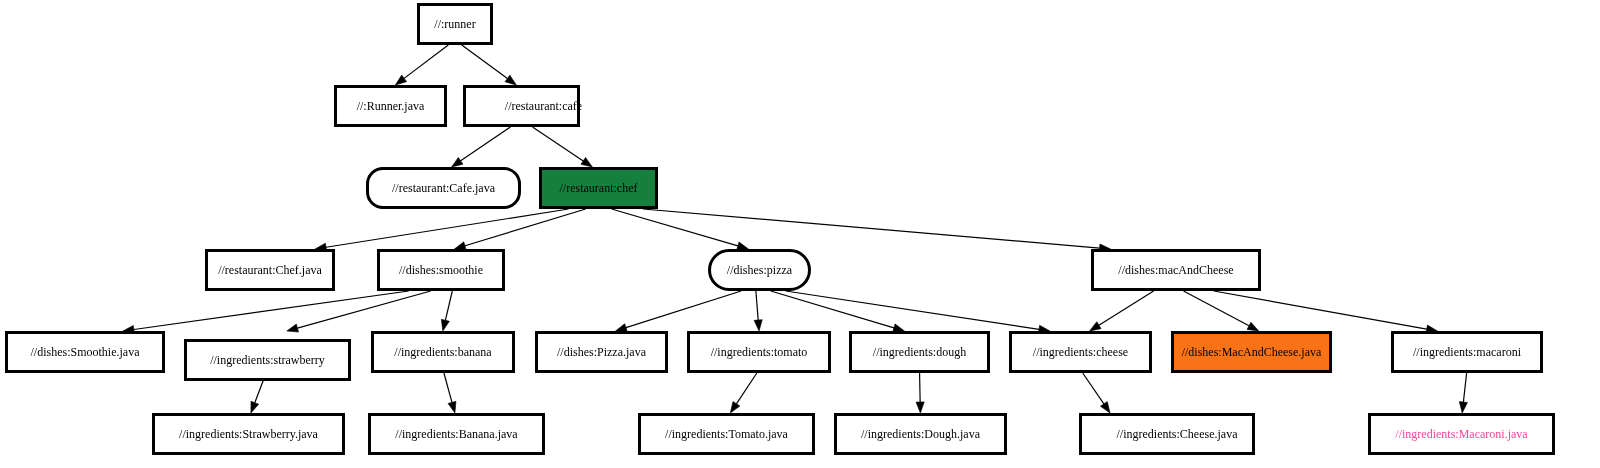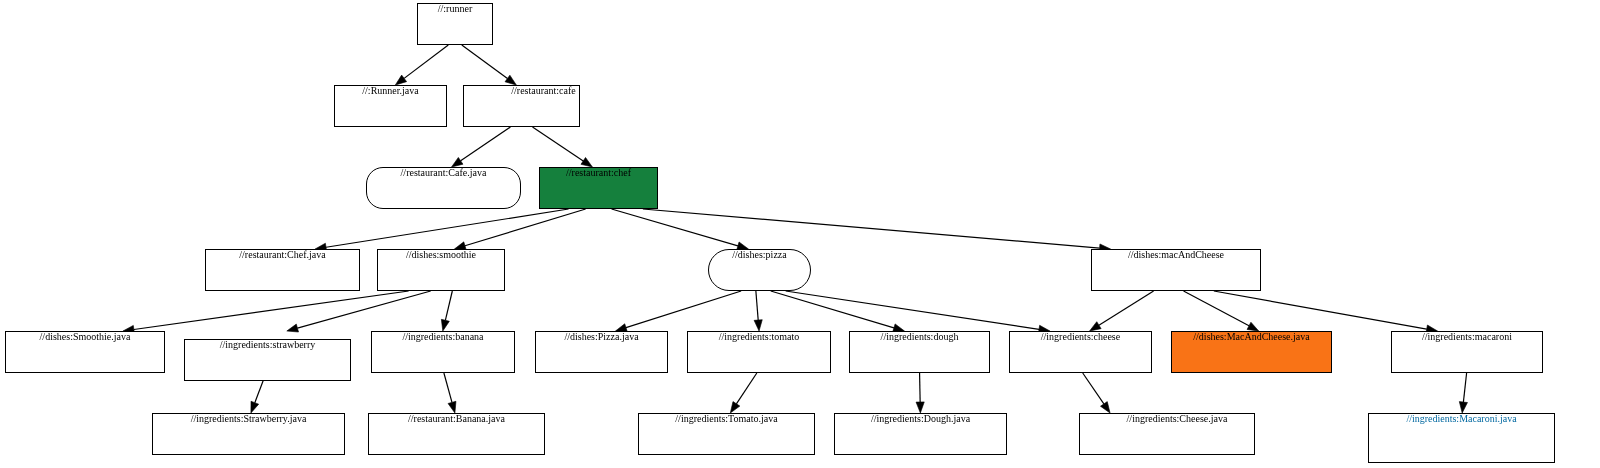--- a/index.html
+++ b/index.html
@@ -20,26 +20,26 @@
     position: absolute;
     left: 0;
     top: 0;
     width: 1600px;
     height: 468px;
     pointer-events: none;
   }
   .graph-node {
     position: absolute;
     box-sizing: border-box;
-    border: 1px solid #0f766e;
+    border: 3px solid #0f766e;
     background: #ffffff;
     display: flex;
-    align-items: flex-start;
+    align-items: center;
     justify-content: center;
-    font-size: 10px;
+    font-size: 12px;
     line-height: 1;
     color: #000000;
     white-space: nowrap;
     letter-spacing: 0px;
   }
   .graph-node .node-label {
     display: block;
     padding: 0 2px;
   }
 </style>
@@ -154,21 +154,21 @@
       </div>
       <div class="graph-node" style="left: 463px; top: 85px; width: 117px; height: 42px; border-color: rgb(0, 0, 0); background: rgb(255, 255, 255); color: rgb(0, 0, 0); padding-left: 44px;">
         <span class="node-label">//restaurant:cafe</span>
       </div>
       <div class="graph-node" style="left: 366px; top: 167px; width: 155px; height: 42px; border-color: rgb(0, 0, 0); background: rgb(255, 255, 255); color: rgb(0, 0, 0); border-radius: 17px;">
         <span class="node-label">//restaurant:Cafe.java</span>
       </div>
       <div class="graph-node" style="left: 539px; top: 167px; width: 119px; height: 42px; border-color: rgb(0, 0, 0); background: #15803d; color: rgb(0, 0, 0);">
         <span class="node-label">//restaurant:chef</span>
       </div>
-      <div class="graph-node" style="left: 205px; top: 249px; width: 155px; height: 42px; border-color: rgb(0, 0, 0); background: rgb(255, 255, 255); color: rgb(0, 0, 0);">
+      <div class="graph-node" style="left: 205px; top: 249px; width: 130px; height: 42px; border-color: rgb(0, 0, 0); background: rgb(255, 255, 255); color: rgb(0, 0, 0);">
         <span class="node-label">//restaurant:Chef.java</span>
       </div>
       <div class="graph-node" style="left: 377px; top: 249px; width: 128px; height: 42px; border-color: rgb(0, 0, 0); background: rgb(255, 255, 255); color: rgb(0, 0, 0);">
         <span class="node-label">//dishes:smoothie</span>
       </div>
       <div class="graph-node" style="left: 708px; top: 249px; width: 103px; height: 42px; border-color: rgb(0, 0, 0); background: rgb(255, 255, 255); color: rgb(0, 0, 0); border-radius: 21px;">
         <span class="node-label">//dishes:pizza</span>
       </div>
       <div class="graph-node" style="left: 1091px; top: 249px; width: 170px; height: 42px; border-color: rgb(0, 0, 0); background: rgb(255, 255, 255); color: rgb(0, 0, 0);">
         <span class="node-label">//dishes:macAndCheese</span>
@@ -197,28 +197,28 @@
       <div class="graph-node" style="left: 1171px; top: 331px; width: 161px; height: 42px; border-color: rgb(0, 0, 0); background: #f97316; color: rgb(0, 0, 0);">
         <span class="node-label">//dishes:MacAndCheese.java</span>
       </div>
       <div class="graph-node" style="left: 1391px; top: 331px; width: 152px; height: 42px; border-color: rgb(0, 0, 0); background: rgb(255, 255, 255); color: rgb(0, 0, 0);">
         <span class="node-label">//ingredients:macaroni</span>
       </div>
       <div class="graph-node" style="left: 152px; top: 413px; width: 193px; height: 42px; border-color: rgb(0, 0, 0); background: rgb(255, 255, 255); color: rgb(0, 0, 0);">
         <span class="node-label">//ingredients:Strawberry.java</span>
       </div>
       <div class="graph-node" style="left: 368px; top: 413px; width: 177px; height: 42px; border-color: rgb(0, 0, 0); background: rgb(255, 255, 255); color: rgb(0, 0, 0);">
-        <span class="node-label">//restaurant:Banana.java</span>
+        <span class="node-label">//ingredients:Banana.java</span>
       </div>
       <div class="graph-node" style="left: 638px; top: 413px; width: 177px; height: 42px; border-color: rgb(0, 0, 0); background: rgb(255, 255, 255); color: rgb(0, 0, 0);">
         <span class="node-label">//ingredients:Tomato.java</span>
       </div>
       <div class="graph-node" style="left: 834px; top: 413px; width: 173px; height: 42px; border-color: rgb(0, 0, 0); background: rgb(255, 255, 255); color: rgb(0, 0, 0);">
         <span class="node-label">//ingredients:Dough.java</span>
       </div>
       <div class="graph-node" style="left: 1079px; top: 413px; width: 176px; height: 42px; border-color: rgb(0, 0, 0); background: rgb(255, 255, 255); color: rgb(0, 0, 0); padding-left: 20px;">
         <span class="node-label">//ingredients:Cheese.java</span>
       </div>
-      <div class="graph-node" style="left: 1368px; top: 413px; width: 187px; height: 50px; border-color: rgb(0, 0, 0); background: rgb(255, 255, 255); color: #0369a1;">
+      <div class="graph-node" style="left: 1368px; top: 413px; width: 187px; height: 42px; border-color: rgb(0, 0, 0); background: rgb(255, 255, 255); color: #ec4899;">
         <span class="node-label">//ingredients:Macaroni.java</span>
       </div>
     </div>
 </div>
 
 </body></html>

